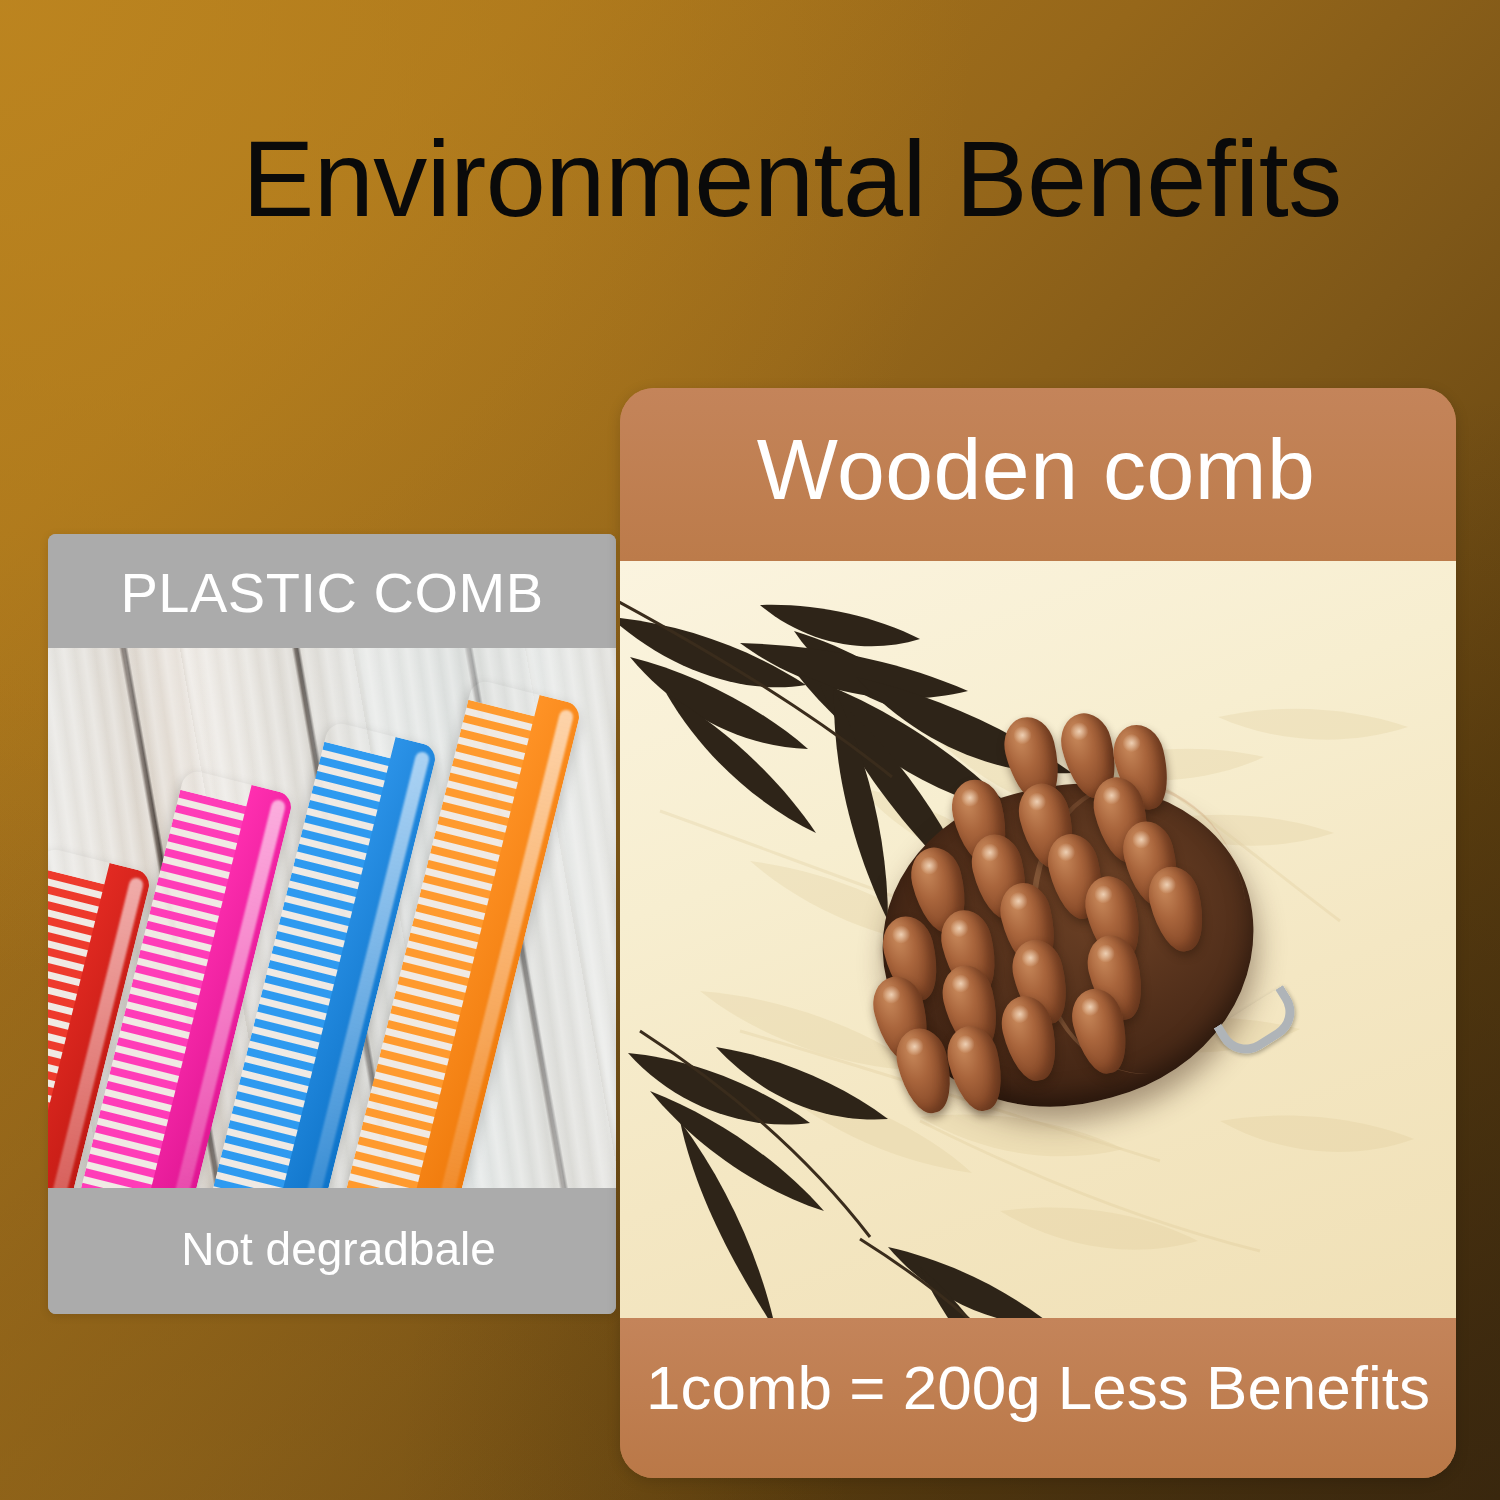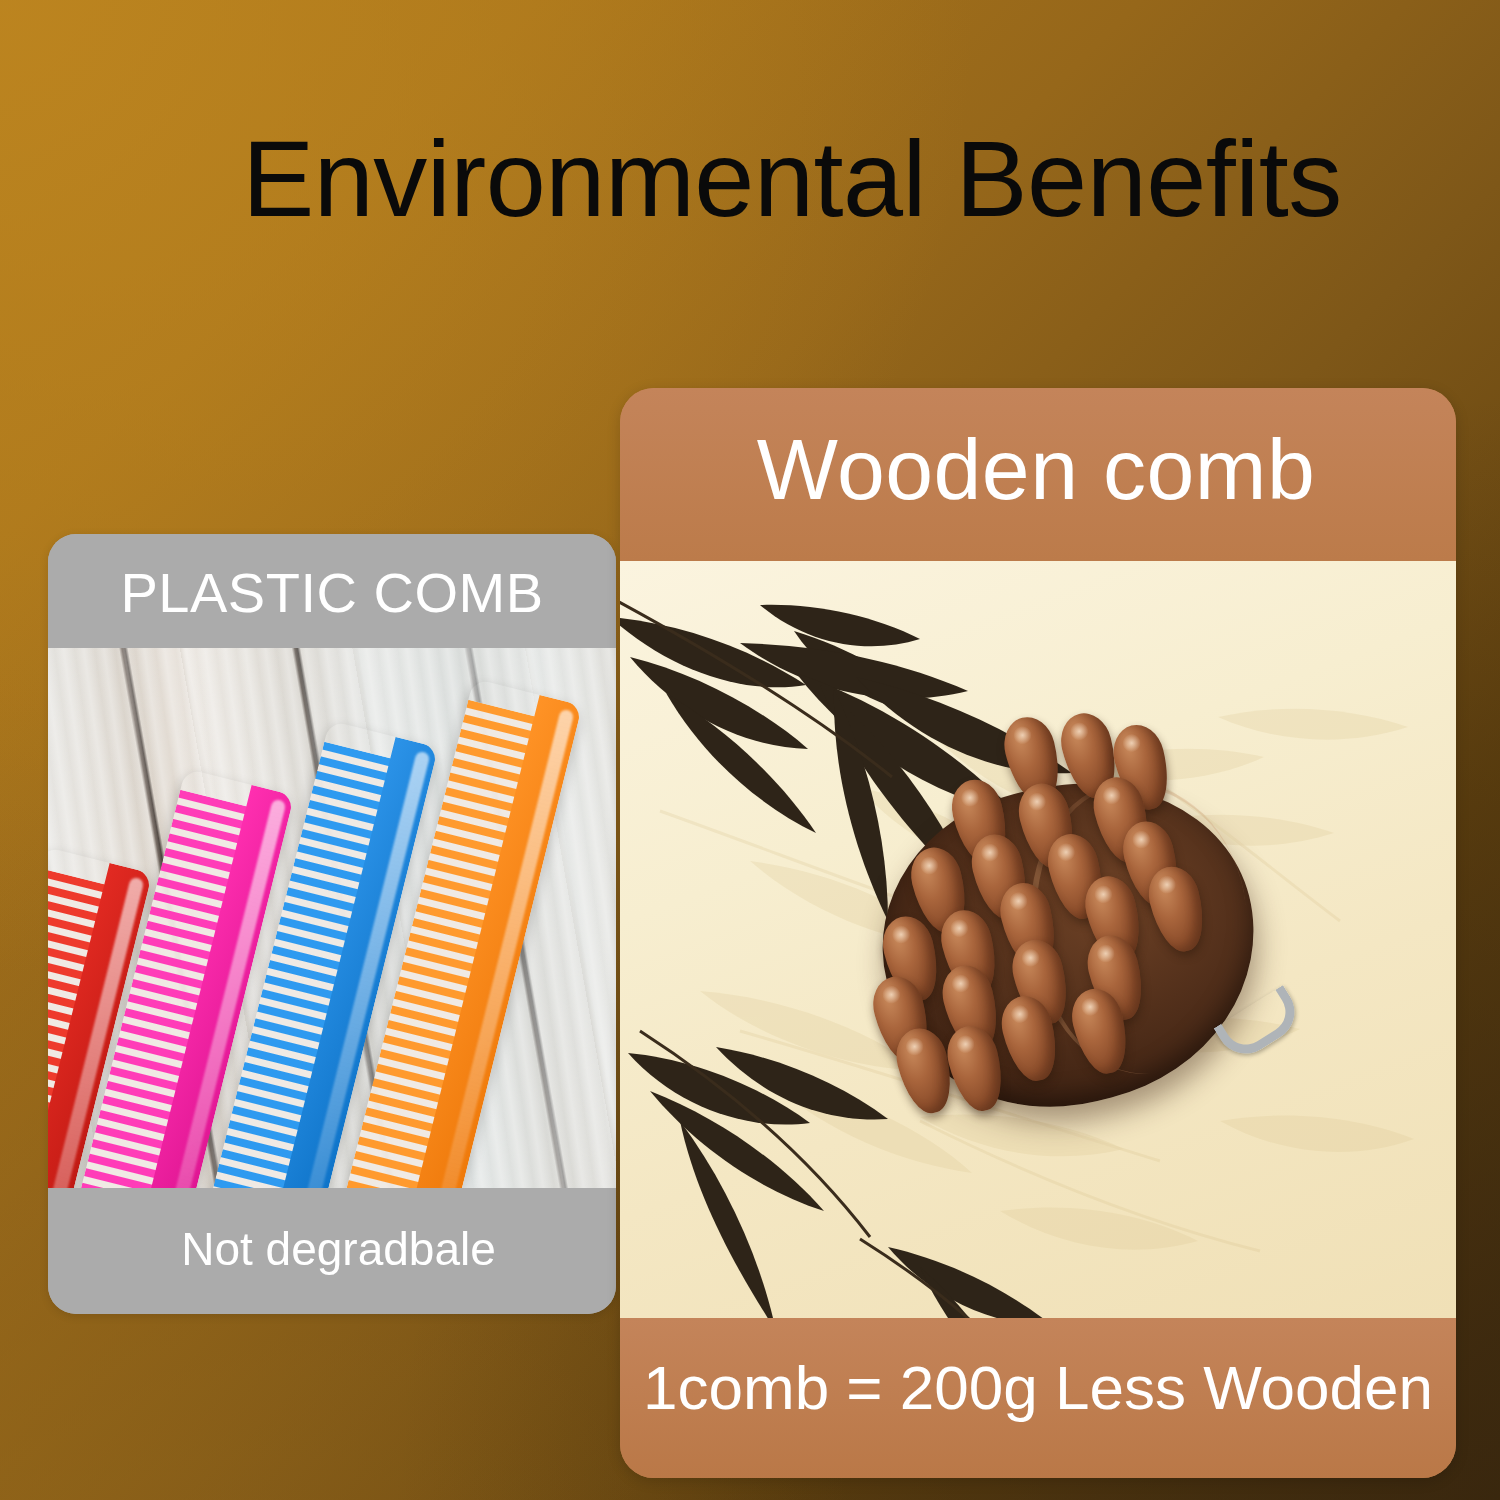--- a/index.html
+++ b/index.html
@@ -39,21 +39,21 @@
     font-weight:400;
     color:#0A0A0A;
     letter-spacing:-0.5px;
     white-space:nowrap;
     padding-left:42px;
   }
 
   
   #plastic-card{
     position:absolute;left:48px;top:534px;width:568px;height:780px;
-    border-radius:28px;
+    border-radius:8px;
     background:#ABABAB;
     overflow:hidden;
     box-shadow:0 2px 10px rgba(0,0,0,0.12);
   }
   #plastic-header{
     position:absolute;left:0;top:0;width:100%;height:114px;
     background:#ABABAB;
   }
   #plastic-header span{
     position:absolute;left:0;right:0;top:26px;
@@ -340,17 +340,17 @@
         <div class="knob" style="left:16px;top:282px;"></div>
         <div class="knob" style="left:66px;top:292px;"></div>
         <div class="knob" style="left:126px;top:276px;"></div>
         <div class="knob" style="left:196px;top:286px;"></div>
 
         <div id="brush-hook"></div>
       </div>
     </div>
 
     <div id="wooden-caption">
-      <span>1comb = 200g Less Wooden</span>
+      <span>1comb = 200g Less Benefits</span>
     </div>
   </div>
 
 </div>
 
 </body></html>

